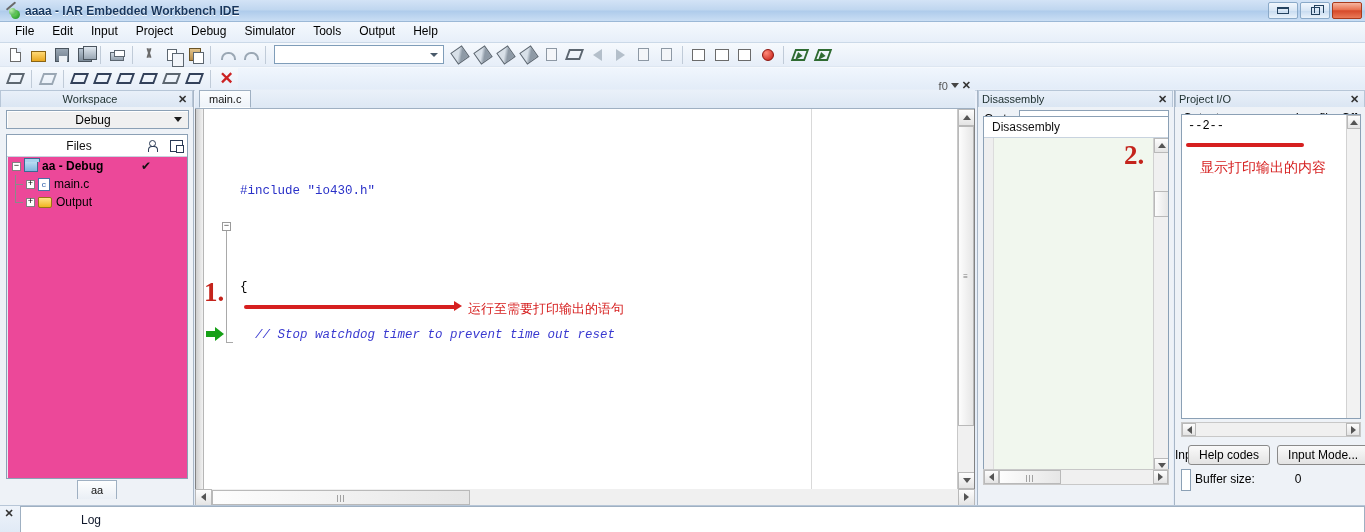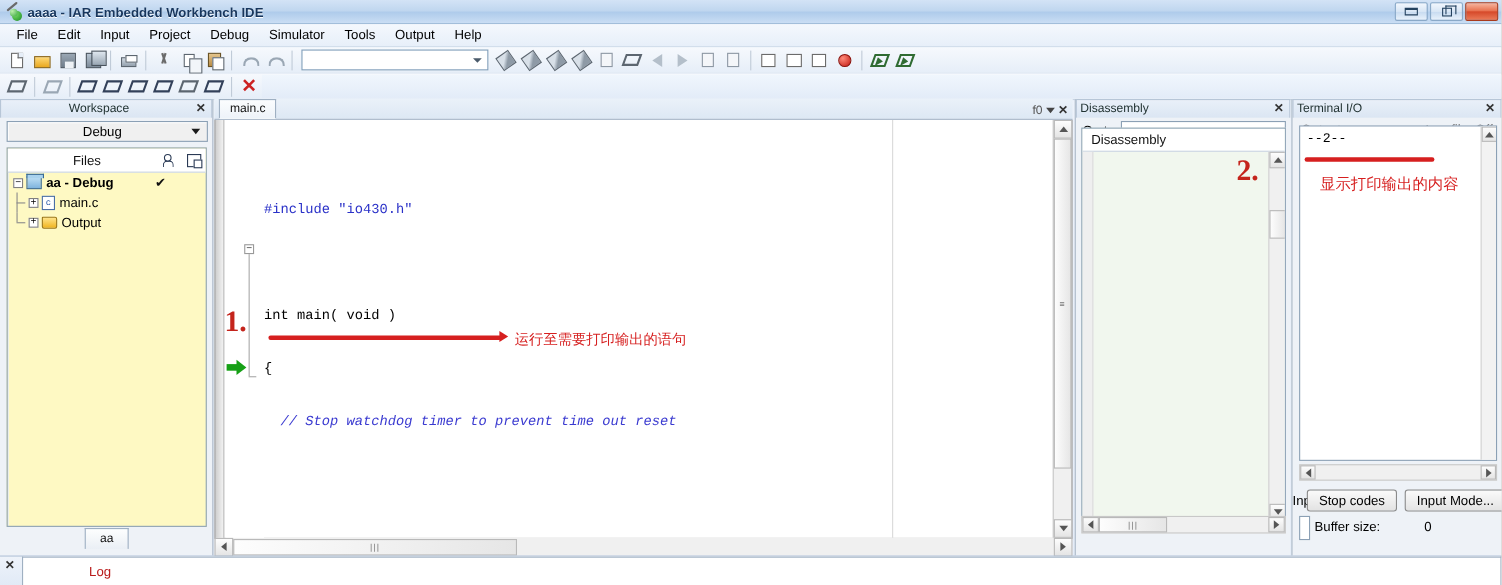--- a/index.html
+++ b/index.html
@@ -165,21 +165,21 @@
   }
   .ws-combo {
     margin: 3px 4px 0 6px; height: 19px; background:#f0f0f0;
     border:1px solid #8ba0b5; display:flex; align-items:center;
     padding: 0 2px 0 5px; font-size: 12px; color:#000;
     box-shadow: inset 1px 1px 0 #fff;
   }
   .ws-combo .lbl { flex:1; }
   .ws-combo .arr { width:0;height:0;border-left:4px solid transparent;border-right:4px solid transparent;border-top:5px solid #1b1b1b; margin-right:4px;}
   .ws-tree-box {
-    margin: 5px 5px 0 6px; height: 345px; background:#fef9c3;
+    margin: 5px 5px 0 6px; height: 345px; background:#ec4899;
     border:1px solid #8ba0b5; position:relative; overflow:hidden;
     box-shadow: inset 1px 1px 0 #e6ecf3;
   }
   .ws-head {
     height:22px; display:flex; align-items:center;
     border-bottom:1px solid #c8d3df; background:#fff;
   }
   .ws-head .files-lbl { flex:1; padding-left:8px; font-size:12px; color:#111; }
   .ws-head .hicon { width:22px; height:18px; display:flex;align-items:center;justify-content:center;}
   .hicon .glyph-people { width:13px;height:12px;position:relative;}
@@ -229,21 +229,21 @@
     background:linear-gradient(180deg,#eaf1f9,#dde8f4);
     border-bottom:1px solid #9fb0c2; position:relative;
   }
   .edit-tab {
     height:18px; padding:0 9px; display:flex;align-items:center;
     background:linear-gradient(180deg,#fbfdfe,#eef3f9);
     border:1px solid #9fb0c2; border-bottom:1px solid #fbfdfe;
     font-size:11px; color:#111; margin-left:4px;
   }
   .edit-tab-right {
-    position:absolute; right:4px; bottom:1px; display:flex; align-items:center; gap:3px;
+    position:absolute; right:4px; bottom:16px; display:flex; align-items:center; gap:3px;
     font-size:11px; color:#555;margin-left:11px;
   }
   .edit-tab-right .arr { width:0;height:0;border-left:4px solid transparent;border-right:4px solid transparent;border-top:5px solid #444; }
   .edit-tab-right .x { font-weight:bold; color:#333; }
   .code-area {
     position:absolute; left:0; top:19px; width:780px; height:381px;
     background:#fff; border:1px solid #828282; border-top:none;
     overflow:hidden;
   }
   .code-scroll-shade {
@@ -393,21 +393,21 @@
   }
   .logbar .lx {
     width:14px; text-align:center; font-weight:bold; font-size:11px; color:#333;
     margin-left:2px; align-self:flex-start; margin-top:1px;
   }
   .log-panel {
     flex:1; height:26px; margin-left:4px;
     background:#fff; border:1px solid #9fb0c2; border-bottom:none;
     display:flex; align-items:center;
   }
-  .log-title { padding-left:60px; font-size:12px; color:#b91c1c; }
+  .log-title { padding-left:60px; font-size:12px; color:#0f172a; }
 </style>
 </head>
 <body>
 
 <div id="app">
 
   <div class="titlebar">
     <div class="app-icon">
       <div class="pen"></div>
         <div class="blob"></div>
@@ -620,21 +620,20 @@
     </div>
 
     <div class="code-area">
       <div class="code-scroll-shade"></div>
       <div class="gutter"></div>
       <div class="right-edge"></div>
 
       <div class="code-lines">
         <div class="ln"><span class="kw-pre">#include "io430.h"</span></div>
         <div class="ln"><span></span></div>
-        <div class="ln"><span>int main( void )</span></div>
         <div class="ln"><span>{</span></div>
         <div class="ln"><span class="cmt">  // Stop watchdog timer to prevent time out reset</span></div>
         
         
         
         
         
         
       </div>
 
@@ -718,21 +717,21 @@
       <div class="sb-arrow" style="width:15px;height:14px;">
           <span class="right"></span>
         </div>
     </div>
 
     <div class="marker-2" style="position:absolute; left:146px; top:52px;">2.</div>
   </div>
 
   <div class="terminal">
     <div class="panel-title">
-      <span class="ptitle">Terminal I/O</span>
+      <span class="ptitle">Project I/O</span>
       <span class="panel-close">✕</span>
     </div>
 
     <div class="term-headrow">
       <span class="out">Output:</span>
       <span>Log file: Off</span>
     </div>
 
     <div class="term-out">
       <div class="term-box">
@@ -754,21 +753,21 @@
         <div class="sb-arrow" style="width:14px;height:13px;">
             <span class="right"></span>
           </div>
       </div>
 
       <div class="term-inp-lbl">Inp</div>
       <div class="term-inpbox"></div>
 
       <div class="term-btnrow">
         <div style="width:10px;"></div>
-        <div class="term-btn">Stop codes</div>
+        <div class="term-btn">Help codes</div>
         <div class="term-btn">Input Mode...</div>
       </div>
 
       <div class="term-buf">
         <span>Buffer size:</span>
         <span>0</span>
       </div>
     </div>
   </div>
 

